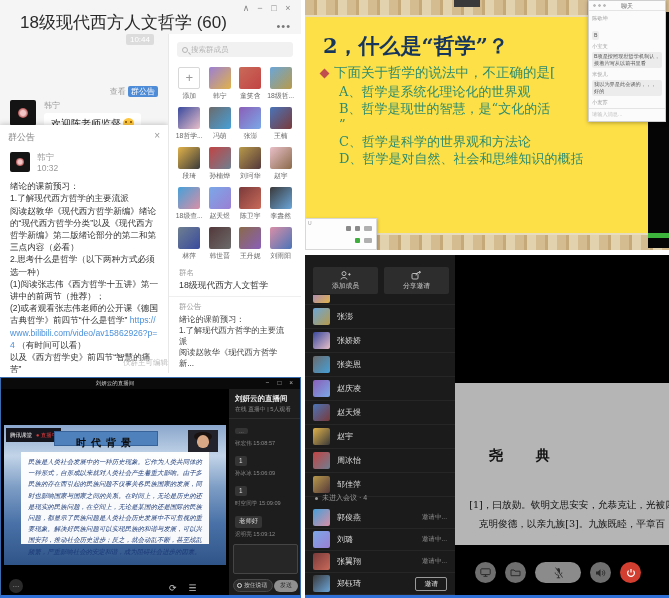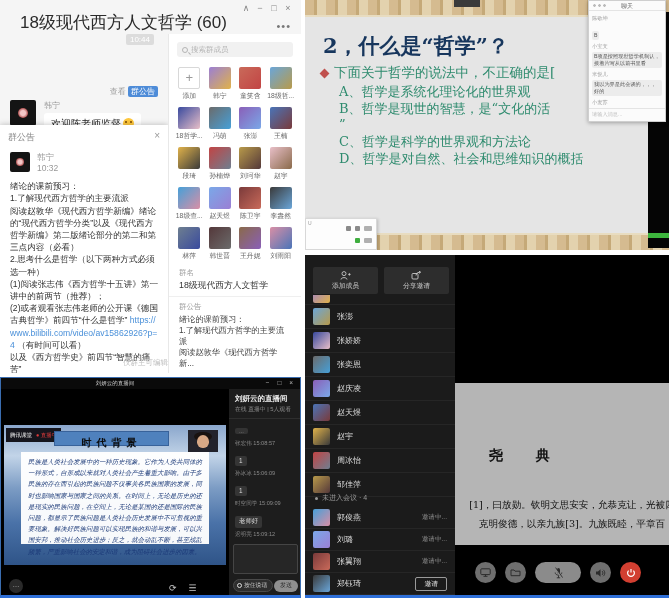--- a/index.html
+++ b/index.html
@@ -66,21 +66,21 @@
   .mname { font-size:6.8px; color:#666; white-space:nowrap; overflow:hidden;
            text-overflow:ellipsis; max-width:30px; margin:0 auto; }
   .wc-morelink { text-align:center; font-size:7.5px; color:#8a8a8a; padding:4px 0 5px;
                  border-bottom:1px solid #efefef; }
   .wc-sec { padding:5px 10px 4px; border-bottom:1px solid #efefef; }
   .wc-seclabel { font-size:7.5px; color:#a0a0a0; margin-bottom:2px; }
   .wc-secvalue { font-size:8.8px; color:#333; }
   #preview-lines { font-size:8.2px; color:#444; line-height:1.35; }
 
   
-  #slide { left:305px; top:0; width:364px; height:250px; background:#e5e5e5; overflow:hidden; }
+  #slide { left:305px; top:0; width:364px; height:250px; background:#fde047; overflow:hidden; }
   .sl-band { position:absolute; left:0; width:364px; height:17px;
              background:repeating-linear-gradient(90deg,#d5bb90 0 9px,#c5a978 9px 12px,#e3d2ae 12px 21px);
              border-bottom:2px solid #e8dcc0; }
   .sl-band.bot { bottom:0; top:auto; border-bottom:none; border-top:2px solid #e8dcc0; }
   .sl-tab { position:absolute; left:149px; top:0; width:26px; height:7px; background:#3a3a3a; }
   .sl-title { position:absolute; left:18px; top:32px; font-family:"DejaVu Serif",serif;
               font-size:21px; font-weight:bold; color:#17365d; }
   .sl-bullet { position:absolute; left:16px; top:64px; font-family:"DejaVu Serif",serif;
                font-size:13.5px; color:#2e8b6e; }
   .d-marker { display:inline-block; width:7px; height:7px; background:#c0504d;
@@ -117,21 +117,21 @@
   .pl-titlebar { position:absolute; left:0; top:0; width:100%; height:11px; }
   .pl-title { position:absolute; left:0; width:228px; text-align:center; top:2px; font-size:5.5px; color:#cdcdcd; }
   .pl-ctrls { position:absolute; right:4px; top:1px; font-size:6.5px; color:#bbb; letter-spacing:3px; }
   .pl-video { position:absolute; left:0; top:11px; width:228px; height:210px; background:#000; }
   .pl-slide { position:absolute; left:3px; top:36px; width:222px; height:140px;
               background:linear-gradient(180deg,#8aa6cc 0%,#c2d4e8 22%,#7c9cc4 45%,#4a72a8 70%,#2f5488 100%); }
   .pl-banner { position:absolute; left:2px; top:3px; height:14px; background:#15151d;
                display:flex; align-items:center; padding:0 4px; gap:4px; }
   .pl-banner .logo { color:#fff; font-size:5.5px; }
   .pl-banner .live { color:#e03b3b; font-size:5.5px; }
-  .pl-header { position:absolute; left:50px; top:6px; width:115px; height:15px; background:#4f81bd;
+  .pl-header { position:absolute; left:50px; top:6px; width:104px; height:15px; background:#4f81bd;
                border:1px solid #38629a; text-align:center; }
   .pl-header span { font-family:"DejaVu Serif",serif; font-weight:bold; font-size:10px; color:#0b0b0b;
                     letter-spacing:5px; line-height:13px; }
   .pl-cam { position:absolute; right:8px; top:5px; width:30px; height:22px; background:#23232c; overflow:hidden; }
   .pl-face { position:absolute; left:9px; top:5px; width:12px; height:13px; border-radius:50% 50% 45% 45%;
              background:#d8a886; }
   .pl-hair { position:absolute; left:6px; top:2px; width:18px; height:9px; border-radius:50%; background:#191210; }
   .pl-textbox { position:absolute; left:17px; top:27px; width:188px; height:92px;
                 background:rgba(255,255,255,.96); padding:5px 7px; }
   .pl-textbox div { font-family:"DejaVu Serif",serif; font-style:italic; font-size:6.4px;

